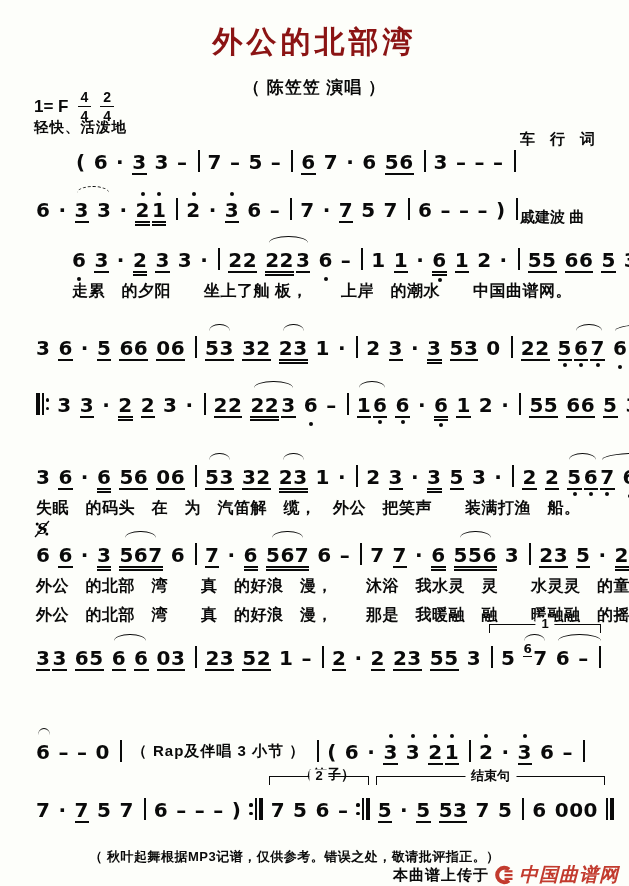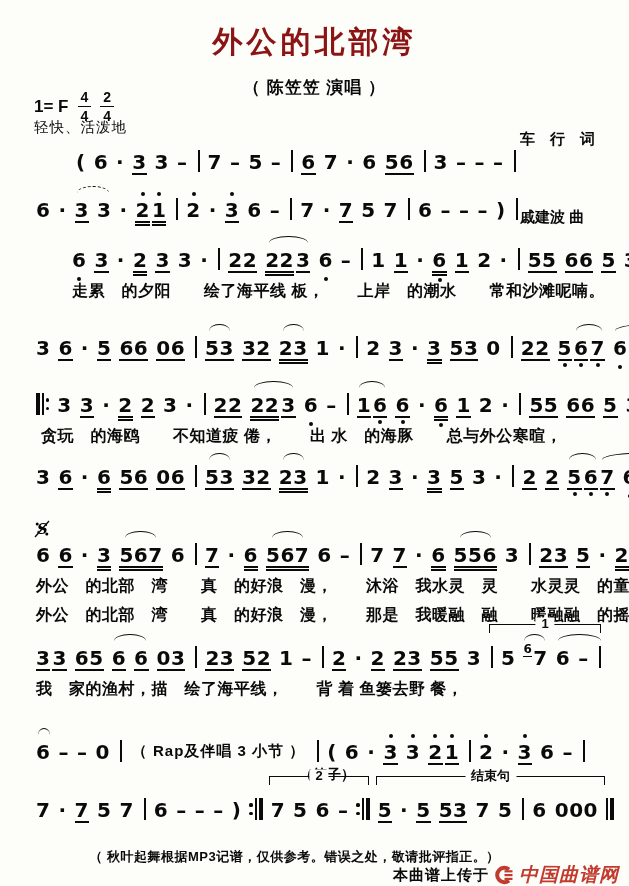--- a/index.html
+++ b/index.html
@@ -23,21 +23,21 @@
     position:absolute;top:74px;right:34px;text-align:left;
     font-size:15px;font-weight:600;line-height:26px;white-space:pre;
   }
   .keyline{
     position:absolute;top:90px;left:34px;display:flex;align-items:center;gap:9px;
     font-size:17px;font-weight:bold;
   }
   .ts{display:inline-flex;flex-direction:column;align-items:center;line-height:1;font-size:14px;font-weight:bold;}
   .ts .num{border-bottom:1.6px solid var(--ink);padding:0 3px 2px;}
   .ts .den{padding-top:2px;}
-  .tempo{position:absolute;top:118px;left:34px;font-size:14.5px;font-weight:400;letter-spacing:1px;}
+  .tempo{position:absolute;top:118px;left:34px;font-size:14.5px;font-weight:700;letter-spacing:1px;}
   
   #score{position:absolute;top:0;left:0;right:0;bottom:0;}
   .line-block{position:absolute;left:36px;right:8px;}
   .notes-row{position:relative;height:26px;white-space:nowrap;}
   .tok{
     display:inline-block;position:relative;vertical-align:middle;
     font-family:"DejaVu Sans",sans-serif;font-size:20px;font-weight:bold;
     line-height:22px;height:24px;text-align:center;margin-right:8px;letter-spacing:0.5px;
   }
   .tok.u1{border-bottom:2px solid var(--ink);}
@@ -93,55 +93,54 @@
 
 <div id="score">
     <div class="line-block" style="top: 150px; margin-left: 40px;">
       <div class="notes-row"><span class="tok">(</span><span class="tok">6</span><span class="tok">·</span><span class="tok u1">3</span><span class="tok">3</span><span class="tok">–</span><span class="vbar"></span><span class="tok">7</span><span class="tok">–</span><span class="tok">5</span><span class="tok">–</span><span class="vbar"></span><span class="tok u1">6</span><span class="tok">7</span><span class="tok">·</span><span class="tok">6</span><span class="tok u1">56</span><span class="vbar"></span><span class="tok">3</span><span class="tok">–</span><span class="tok">–</span><span class="tok">–</span><span class="vbar"></span></div>
     </div>
     <div class="line-block" style="top: 198px;">
       <div class="notes-row"><span class="tok">6</span><span class="tok">·</span><span class="tok u1">3</span><span class="tok">3</span><span class="tok">·</span><span class="tok u2 tight">2<i class="oct dota"></i></span><span class="tok u2">1<i class="oct dota"></i></span><span class="vbar"></span><span class="tok">2<i class="oct dota"></i></span><span class="tok">·</span><span class="tok u1">3<i class="oct dota"></i></span><span class="tok">6</span><span class="tok">–</span><span class="vbar"></span><span class="tok">7</span><span class="tok">·</span><span class="tok u1">7</span><span class="tok">5</span><span class="tok">7</span><span class="vbar"></span><span class="tok">6</span><span class="tok">–</span><span class="tok">–</span><span class="tok">–</span><span class="tok">)</span><span class="vbar"></span><div class="arc dashed" style="left: 41.1px; width: 31.8px; top: -12px;"></div></div>
     </div>
     <div class="line-block" style="top: 248px; margin-left: 36px;">
       <div class="notes-row"><span class="tok">6<i class="oct dotb"></i></span><span class="tok u1">3</span><span class="tok">·</span><span class="tok u2">2</span><span class="tok u1">3</span><span class="tok">3</span><span class="tok">·</span><span class="vbar"></span><span class="tok u1">22</span><span class="tok u2 tight">22</span><span class="tok u1">3</span><span class="tok">6<i class="oct dotb"></i></span><span class="tok">–</span><span class="vbar"></span><span class="tok">1</span><span class="tok u1">1</span><span class="tok">·</span><span class="tok u2">6<i class="oct dotb"></i></span><span class="tok u1">1</span><span class="tok">2</span><span class="tok">·</span><span class="vbar"></span><span class="tok u1">55</span><span class="tok u1">66</span><span class="tok u1">5</span><span class="tok">3</span><span class="tok">·</span><span class="vbar"></span><div class="arc" style="left: 197.35px; width: 38.55px; top: -12px;"></div></div>
-      <div class="lyric-row">走累　的夕阳　　绘了海平线 板，　　上岸　的潮水　　常和沙滩呢喃。</div>
+      <div class="lyric-row">走累　的夕阳　　坐上了舢 板，　　上岸　的潮水　　中国曲谱网。</div>
     </div>
     <div class="line-block" style="top: 336px;">
       <div class="notes-row"><span class="tok">3</span><span class="tok u1">6</span><span class="tok">·</span><span class="tok u1">5</span><span class="tok u1">66</span><span class="tok u1">06</span><span class="vbar"></span><span class="tok u1">53</span><span class="tok u1">32</span><span class="tok u2">23</span><span class="tok">1</span><span class="tok">·</span><span class="vbar"></span><span class="tok">2</span><span class="tok u1">3</span><span class="tok">·</span><span class="tok u2">3</span><span class="tok u1">53</span><span class="tok">0</span><span class="vbar"></span><span class="tok u1">22</span><span class="tok u1 tight">5<i class="oct dotb"></i></span><span class="tok u1 tight">6<i class="oct dotb"></i></span><span class="tok u1">7<i class="oct dotb"></i></span><span class="tok">6<i class="oct dotb"></i></span><div class="arc" style="left: 173.35px; width: 20.3px; top: -12px;"></div><div class="arc" style="left: 247.35px; width: 20.3px; top: -12px;"></div><div class="arc" style="left: 540.1px; width: 25.8px; top: -12px;"></div><div class="arc" style="left: 579.1px; width: 62.8px; top: -12px;"></div></div>
     </div>
     <div class="line-block" style="top: 393px;">
       <div class="notes-row"><span class="rsign">
           <span class="rb-thick"></span>
           <span class="rb-thin"></span>
           <span class="rdots">
             <span class="rdot"></span>
             <span class="rdot"></span>
           </span>
         </span><span class="tok">3</span><span class="tok u1">3</span><span class="tok">·</span><span class="tok u2">2</span><span class="tok u1">2</span><span class="tok">3</span><span class="tok">·</span><span class="vbar"></span><span class="tok u1">22</span><span class="tok u2 tight">22</span><span class="tok u1">3</span><span class="tok">6<i class="oct dotb"></i></span><span class="tok">–</span><span class="vbar"></span><span class="tok u1 tight">1</span><span class="tok u1">6<i class="oct dotb"></i></span><span class="tok u1">6<i class="oct dotb"></i></span><span class="tok">·</span><span class="tok u2">6<i class="oct dotb"></i></span><span class="tok u1">1</span><span class="tok">2</span><span class="tok">·</span><span class="vbar"></span><span class="tok u1">55</span><span class="tok u1">66</span><span class="tok u1">5</span><span class="tok">3</span><div class="arc" style="left: 218.35px; width: 38.55px; top: -12px;"></div><div class="arc" style="left: 323.1px; width: 25.8px; top: -12px;"></div></div>
-      <div class="lyric-row"> 贪玩　的海鸥　　不知道疲 倦，　　出 水　的海豚　　总与外公寒暄，</div>
     </div>
     <div class="line-block" style="top: 465px;">
       <div class="notes-row"><span class="tok">3</span><span class="tok u1">6</span><span class="tok">·</span><span class="tok u2">6</span><span class="tok u1">56</span><span class="tok u1">06</span><span class="vbar"></span><span class="tok u1">53</span><span class="tok u1">32</span><span class="tok u2">23</span><span class="tok">1</span><span class="tok">·</span><span class="vbar"></span><span class="tok">2</span><span class="tok u1">3</span><span class="tok">·</span><span class="tok u2">3</span><span class="tok u1">5</span><span class="tok">3</span><span class="tok">·</span><span class="vbar"></span><span class="tok u1">2</span><span class="tok u1">2</span><span class="tok u1 tight">5<i class="oct dotb"></i></span><span class="tok u1 tight">6<i class="oct dotb"></i></span><span class="tok u1">7<i class="oct dotb"></i></span><span class="tok">6<i class="oct dotb"></i></span><div class="arc" style="left: 173.35px; width: 20.3px; top: -12px;"></div><div class="arc" style="left: 247.35px; width: 20.3px; top: -12px;"></div><div class="arc" style="left: 533.1px; width: 26.8px; top: -12px;"></div><div class="arc" style="left: 566.1px; width: 64.6px; top: -12px;"></div></div>
+      <div class="lyric-row">失眠　的码头　在　为　汽笛解　缆，　外公　把笑声　　装满打渔　船。</div>
     </div>
     <div class="line-block" style="top: 543px;">
       <div class="segno"><svg width="16" height="20" viewBox="0 0 16 20">
           <text x="3" y="15" font-size="15" font-weight="bold" font-style="italic" font-family="DejaVu Serif, serif">S</text>
           <line x1="1" y1="18" x2="15" y2="2" stroke="#0a0a0a" stroke-width="1.3"></line>
           <circle cx="3.2" cy="5" r="1.5"></circle>
           <circle cx="12.8" cy="15" r="1.5"></circle>
         </svg></div>
       <div class="notes-row"><span class="tok">6</span><span class="tok u1">6</span><span class="tok">·</span><span class="tok u2">3</span><span class="tok u2">567</span><span class="tok">6</span><span class="vbar"></span><span class="tok u1">7</span><span class="tok">·</span><span class="tok u2">6</span><span class="tok u2">567</span><span class="tok">6</span><span class="tok">–</span><span class="vbar"></span><span class="tok">7</span><span class="tok u1">7</span><span class="tok">·</span><span class="tok u2">6</span><span class="tok u2">556</span><span class="tok">3</span><span class="vbar"></span><span class="tok u1">23</span><span class="tok u1">5</span><span class="tok">·</span><span class="tok u2">2</span><div class="arc" style="left: 89.45px; width: 30.1px; top: -12px;"></div><div class="arc" style="left: 236.45px; width: 30.1px; top: -12px;"></div><div class="arc" style="left: 424.45px; width: 30.1px; top: -12px;"></div></div>
       <div class="lyric-row">外公　的北部　湾　　真　的好浪　漫，　　沐浴　我水灵　灵　　水灵灵　的童年，</div>
       <div class="lyric-row">外公　的北部　湾　　真　的好浪　漫，　　那是　我暖融　融　　暖融融　的摇篮，</div>
     </div>
     <div class="line-block" style="top: 646px;">
       <div class="notes-row"><span class="tok u1 tight">3</span><span class="tok u1">3</span><span class="tok u1">65</span><span class="tok u1">6</span><span class="tok u1">6</span><span class="tok u1">03</span><span class="vbar"></span><span class="tok u1">23</span><span class="tok u1">52</span><span class="tok">1</span><span class="tok">–</span><span class="vbar"></span><span class="tok u1">2</span><span class="tok">·</span><span class="tok u1">2</span><span class="tok u1">23</span><span class="tok u1">55</span><span class="tok">3</span><span class="vbar"></span><span class="tok">5</span><span class="tok u1 grace">6</span><span class="tok">7</span><span class="tok">6</span><span class="tok">–</span><span class="vbar"></span><div class="arc" style="left: 78.1px; width: 31.8px; top: -12px;"></div><div class="arc" style="left: 488.35px; width: 20.55px; top: -12px;"></div><div class="arc" style="left: 522.1px; width: 42.6px; top: -12px;"></div><div class="volta" style="left: 453px; width: 112px;">
           <span>1</span>
         </div></div>
-      <div class="lyric-row">我　家的渔村，描　绘了海平线，　　背 着 鱼篓去野 餐，</div>
     </div>
     <div class="line-block" style="top: 740px;">
       <div class="notes-row"><span class="tok">6</span><span class="tok">–</span><span class="tok">–</span><span class="tok">0</span><span class="vbar"></span><span class="anno">（ Rap及伴唱  3  小节 ）</span><span class="vbar"></span><span class="tok">(</span><span class="tok">6</span><span class="tok">·</span><span class="tok u1">3<i class="oct dota"></i></span><span class="tok">3<i class="oct dota"></i></span><span class="tok u1 tight">2<i class="oct dota"></i></span><span class="tok u1">1<i class="oct dota"></i></span><span class="vbar"></span><span class="tok">2<i class="oct dota"></i></span><span class="tok">·</span><span class="tok u1">3<i class="oct dota"></i></span><span class="tok">6</span><span class="tok">–</span><span class="vbar"></span><div class="arc" style="left: 2.1px; width: 12px; top: -12px;"></div><div class="sublabel" style="left: 263px; top: 26px;">（笛子）</div></div>
     </div>
     <div class="line-block" style="top: 798px;">
       <div class="notes-row"><span class="tok">7</span><span class="tok">·</span><span class="tok u1">7</span><span class="tok">5</span><span class="tok">7</span><span class="vbar"></span><span class="tok">6</span><span class="tok">–</span><span class="tok">–</span><span class="tok">–</span><span class="tok">)</span><span class="rsign">
           <span class="rdots">
             <span class="rdot"></span>
             <span class="rdot"></span>
           </span>

